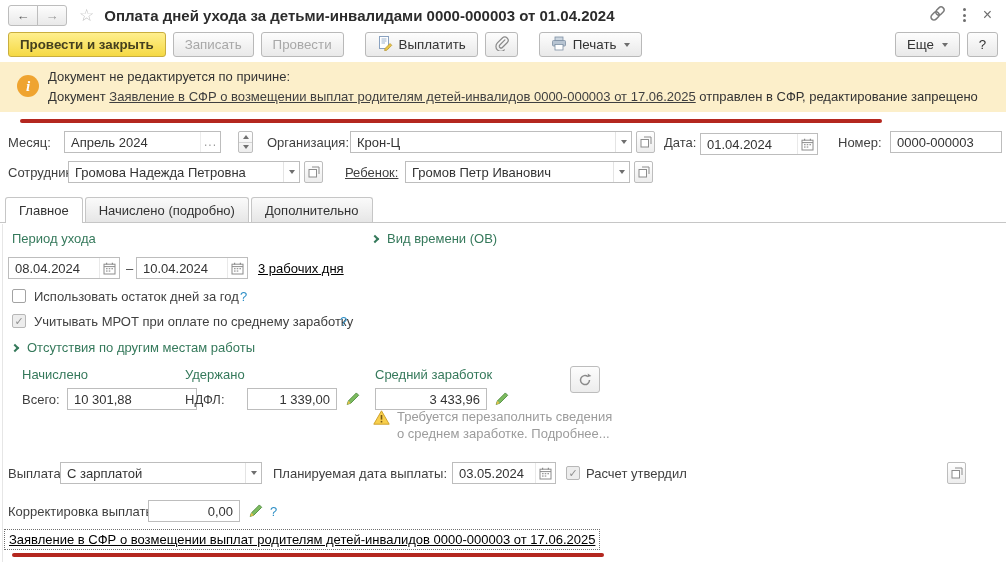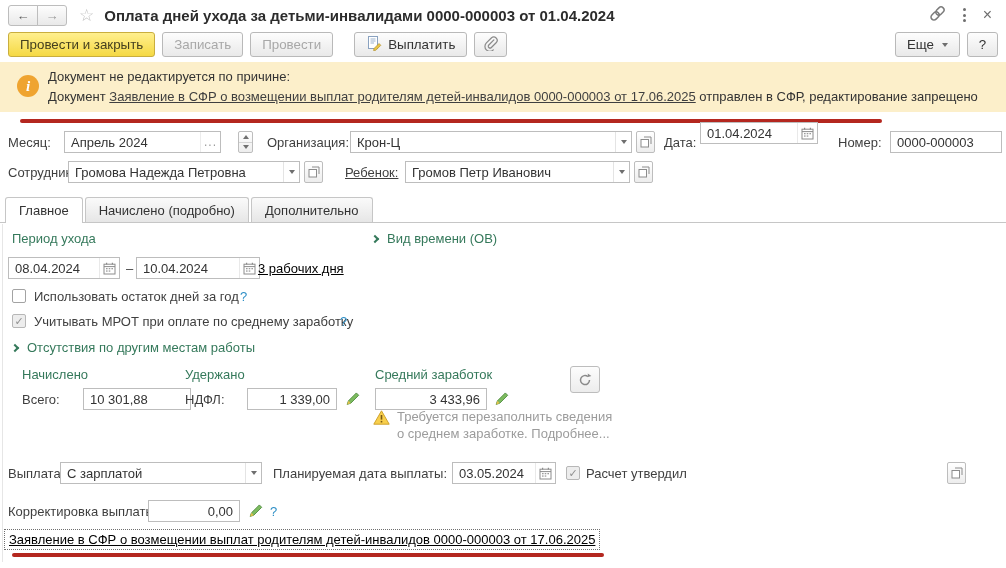--- a/index.html
+++ b/index.html
@@ -25,21 +25,21 @@
   .kebab i { width:3px; height:3px; border-radius:50%; background:#6e6e6e; margin:1.4px 0; }
   .closex { font-size:16px; color:#6e6e6e; cursor:pointer; line-height:1; }
 
   
   .toolbar { position:absolute; top:31px; left:8px; right:8px; height:27px; display:flex; align-items:center; }
   .btn {
     height:25px; display:inline-flex; align-items:center; gap:6px; padding:0 11px;
     border:1px solid #b9b9b9; border-radius:3px; background:linear-gradient(#fdfdfd,#e9e9e9);
     color:#333; margin-right:7px; white-space:nowrap; cursor:pointer;
   }
-  .btn.primary { background:linear-gradient(#ffef8e,#f5d944); border-color:#c9ae3e; font-weight:normal; color:#45401f; }
+  .btn.primary { background:linear-gradient(#ffef8e,#f5d944); border-color:#c9ae3e; font-weight:bold; color:#45401f; }
   .btn.disabled { color:#a8a8a8; cursor:default; }
   .btn.gapL { margin-left:14px; }
   .btn .dd-caret { margin-left:2px; }
   .tb-right { margin-left:auto; display:flex; }
   .tri { width:0; height:0; border-left:3.5px solid transparent; border-right:3.5px solid transparent; border-top:4.5px solid #6e6e6e; display:inline-block; }
 
   
   .banner { position:absolute; top:62px; left:0; width:1006px; height:50px; background:#fcefca; }
   .info-ic { position:absolute; left:17px; top:13px; width:22px; height:22px; border-radius:50%; background:#efa430;
              color:#fff; font-family:"Liberation Serif",serif; font-style:italic; font-weight:bold; font-size:15px;
@@ -139,20 +139,31 @@
       </span>
       <span>Выплатить</span>
     </button>
     <button class="btn" style="padding:0 8px;">
       <span>
         <svg width="15" height="15" viewBox="0 0 16 16">
             <path d="M11.6 4.2 L6.2 9.6 a1.9 1.9 0 0 0 2.7 2.7 L14 7.2 a3.6 3.6 0 0 0 -5.1 -5.1 L3.6 7.4 a5.2 5.2 0 0 0 7.4 7.4" fill="none" stroke="#8a8a8a" stroke-width="1.3" stroke-linecap="round"></path>
           </svg>
       </span>
     </button>
+    <button class="btn gapL">
+      <span>
+        <svg width="16" height="15" viewBox="0 0 16 15">
+            <rect x="4" y="1" width="8" height="3.5" fill="#ccd6e0" stroke="#7d8fa3" stroke-width="0.8"></rect>
+            <rect x="1.5" y="4.5" width="13" height="5.5" rx="1" fill="#b7c4d2" stroke="#7d8fa3" stroke-width="0.8"></rect>
+            <rect x="4" y="8.5" width="8" height="5.5" fill="#fff" stroke="#7d8fa3" stroke-width="0.8"></rect>
+          </svg>
+      </span>
+      <span>Печать</span>
+      <span class="tri dd-caret"></span>
+    </button>
     <div class="tb-right">
       <button class="btn">
         <span>Еще</span>
         <span class="tri dd-caret"></span>
       </button>
       <button class="btn" style="margin-right:0;width:31px;justify-content:center;">?</button>
     </div>
   </div>
 
   <div class="banner">
@@ -189,21 +200,21 @@
       </span>
   </div>
   <div class="openbtn" style="left:636px; top:131px;">
     <svg width="12" height="12" viewBox="0 0 12 12">
         <rect x="1" y="3.5" width="7.5" height="7.5" fill="#fff" stroke="#8c8c8c"></rect>
         <path d="M4 1 h7 v7" fill="none" stroke="#8c8c8c"></path>
       </svg>
   </div>
 
   <span class="lbl" style="left:664px; top:135px;">Дата:</span>
-  <div class="fld" style="left:700px; top:122px; width:118px;">
+  <div class="fld" style="left:700px; top:133px; width:118px;">
     <span class="txt">01.04.2024</span>
     <span class="cal">
       <svg width="13" height="13" viewBox="0 0 13 13">
           <rect x="1" y="2.2" width="11" height="9.8" fill="#fff" stroke="#8c8c8c"></rect>
           <line x1="1" y1="4.6" x2="12" y2="4.6" stroke="#8c8c8c"></line>
           <line x1="3.6" y1="0.8" x2="3.6" y2="2.6" stroke="#8c8c8c" stroke-width="1.2"></line>
           <line x1="9.4" y1="0.8" x2="9.4" y2="2.6" stroke="#8c8c8c" stroke-width="1.2"></line>
           <g fill="#9c9c9c">
             <rect x="3" y="6" width="1.6" height="1.3"></rect>
             <rect x="5.7" y="6" width="1.6" height="1.3"></rect>
@@ -270,21 +281,21 @@
             <rect x="3" y="6" width="1.6" height="1.3"></rect>
             <rect x="5.7" y="6" width="1.6" height="1.3"></rect>
             <rect x="8.4" y="6" width="1.6" height="1.3"></rect>
             <rect x="3" y="8.4" width="1.6" height="1.3"></rect>
             <rect x="5.7" y="8.4" width="1.6" height="1.3"></rect>
           </g>
         </svg>
     </span>
   </div>
   <span class="lbl" style="left:126px; top:261px;">–</span>
-  <div class="fld" style="left:136px; top:257px; width:124px;">
+  <div class="fld" style="left:136px; top:257px; width:112px;">
     <span class="txt">10.04.2024</span>
     <span class="cal">
       <svg width="13" height="13" viewBox="0 0 13 13">
           <rect x="1" y="2.2" width="11" height="9.8" fill="#fff" stroke="#8c8c8c"></rect>
           <line x1="1" y1="4.6" x2="12" y2="4.6" stroke="#8c8c8c"></line>
           <line x1="3.6" y1="0.8" x2="3.6" y2="2.6" stroke="#8c8c8c" stroke-width="1.2"></line>
           <line x1="9.4" y1="0.8" x2="9.4" y2="2.6" stroke="#8c8c8c" stroke-width="1.2"></line>
           <g fill="#9c9c9c">
             <rect x="3" y="6" width="1.6" height="1.3"></rect>
             <rect x="5.7" y="6" width="1.6" height="1.3"></rect>
@@ -305,21 +316,21 @@
   <span class="lbl" style="left:34px; top:314px;">Учитывать МРОТ при оплате по среднему заработку</span>
   <span class="abs q" style="left:340px; top:314px;">?</span>
 
   <span class="abs glink" style="left:12px; top:340px;"><i class="chev"></i><span>Отсутствия по другим местам работы</span></span>
 
   <span class="lbl green" style="left:22px; top:367px;">Начислено</span>
   <span class="lbl green" style="left:185px; top:367px;">Удержано</span>
   <span class="lbl green" style="left:375px; top:367px;">Средний заработок</span>
 
   <span class="lbl" style="left:22px; top:392px;">Всего:</span>
-  <div class="fld" style="left:67px; top:388px; width:108px;margin-left:16px;">
+  <div class="fld" style="left:67px; top:388px; width:130px;">
     <span class="txt">10 301,88</span>
   </div>
   <span class="lbl" style="left:185px; top:392px;">НДФЛ:</span>
   <div class="fld" style="left:247px; top:388px; width:90px;">
     <span class="txt num">1 339,00</span>
   </div>
   <span class="pencil" style="left:345px; top:391px;">
     <svg width="15" height="15" viewBox="0 0 14 14">
         <path d="M2 12.5 L3.2 9.2 L10.6 1.8 L12.8 4 L5.4 11.4 Z" fill="#7dbb5f" stroke="#4b8a3d" stroke-width="0.8"></path>
         <path d="M2 12.5 L3.2 9.2 L5.4 11.4 Z" fill="#e3c04b"></path>

